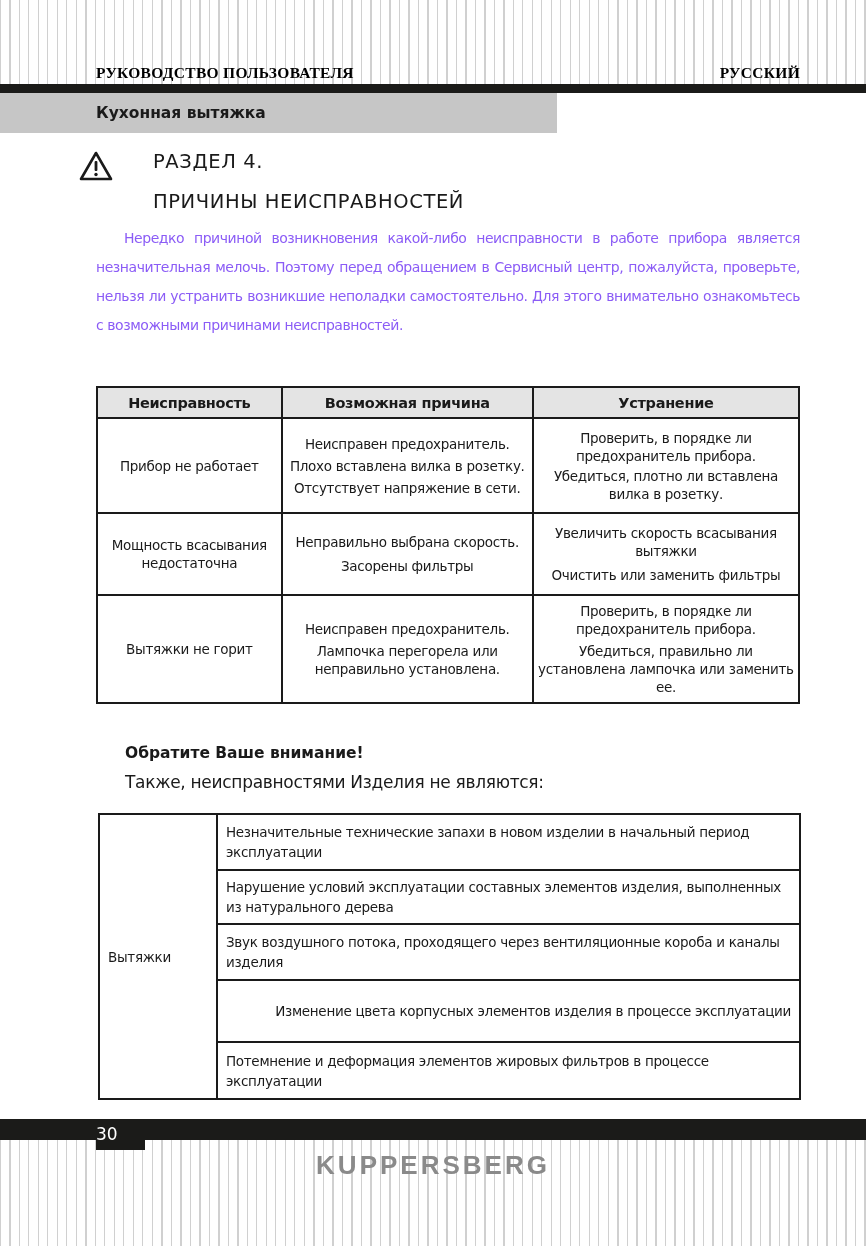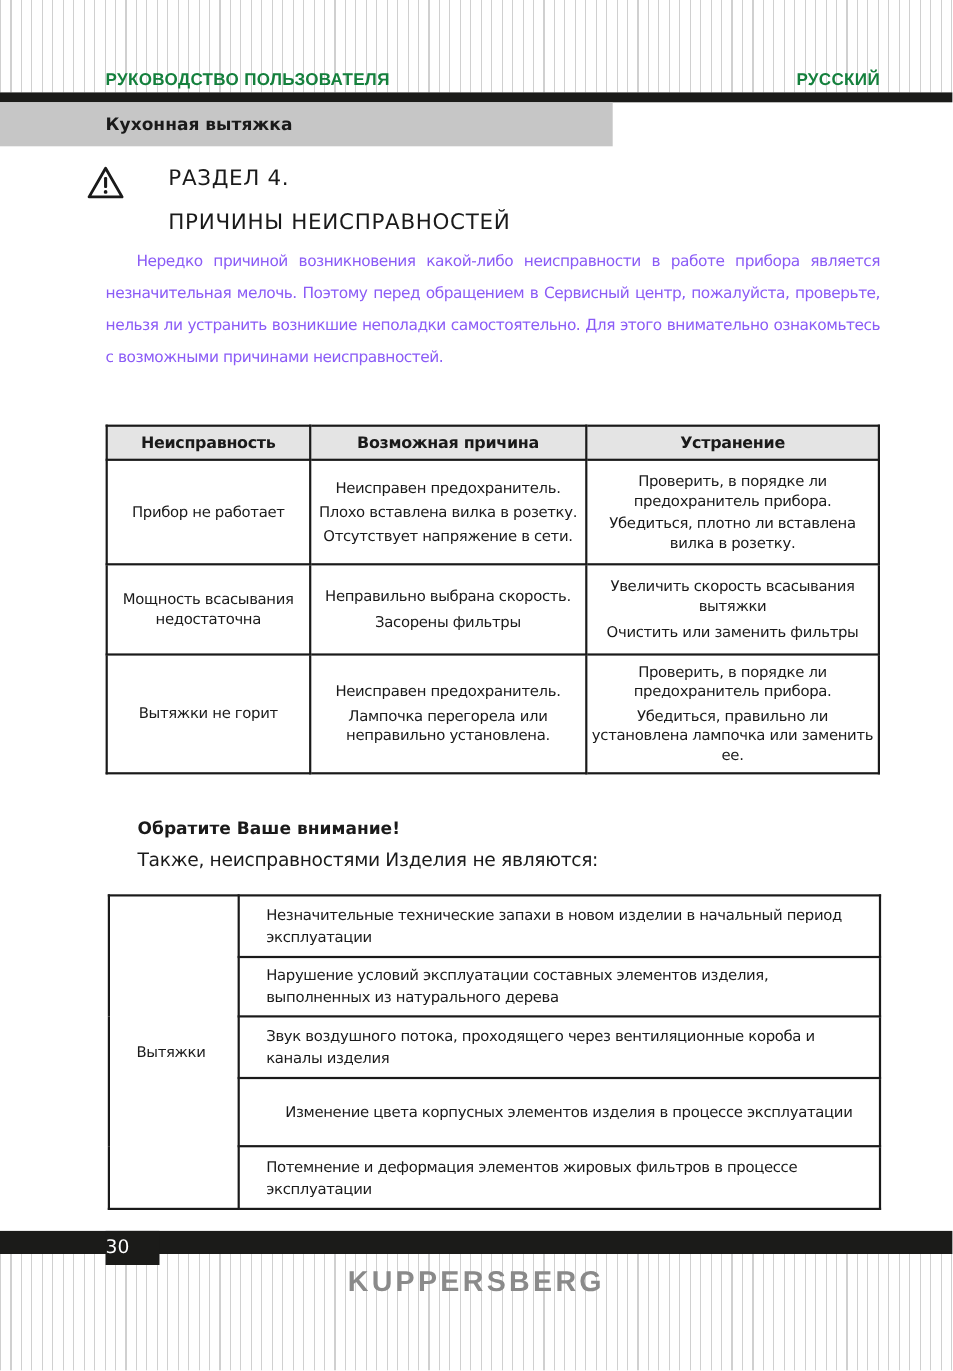--- a/index.html
+++ b/index.html
@@ -6,22 +6,22 @@
   html, body { width: 866px; height: 1246px; background: #fff; overflow: hidden; }
   body { position: relative; font-family: "DejaVu Sans", sans-serif; color: #1a1a1a; }
   .stripes {
     position: absolute; left: 0; width: 866px;
     background-color: #fff;
     background-image: repeating-linear-gradient(to right, #d0d0d0 0, #d0d0d0 1px, transparent 1px, transparent 9.5px);
   }
   #top-stripes { top: 0; height: 84px; }
   #bottom-stripes { top: 1140px; height: 106px; }
   .hdr-text {
-    position: absolute; top: 64px; font-family: Liberation Sans, sans-serif; font-weight: bold;
-    font-size: 15.5px; color: #15803d; letter-spacing: 0.3px; background: transparent;
+    position: absolute; top: 64px; font-family: Liberation Serif, serif; font-weight: bold;
+    font-size: 15.5px; color: #000000; letter-spacing: 0.3px; background: transparent;
   }
   #manual-title { left: 96px; }
   #lang-label { right: 66px; }
   #top-band { position: absolute; top: 84px; left: 0; width: 866px; height: 9px; background: #1b1b19; }
   #section-box { position: absolute; top: 93px; left: 0; width: 557px; height: 40px; background: #c6c6c6; }
   #section-box span { position: absolute; left: 96px; top: 11px; font-weight: bold; font-size: 15.5px; color: #1a1a1a; }
   #warn-icon { position: absolute; left: 78px; top: 150px; width: 36px; height: 32px; }
   .h1 { position: absolute; left: 153px; font-weight: normal; font-size: 19.5px; letter-spacing: 0.6px; color: #1a1a1a; }
   #h-section { top: 150px; }
   #h-title { top: 190px; }
@@ -33,21 +33,21 @@
   table { border-collapse: collapse; position: absolute; }
   #faults { left: 96px; top: 386px; width: 704px; border: 2px solid #1a1a1a; }
   #faults th, #faults td { border: 2px solid #1a1a1a; text-align: center; vertical-align: middle; font-size: 13.5px; line-height: 18px; padding: 4px 0; letter-spacing: -0.3px; }
   #faults th { background: #e4e4e4; font-weight: bold; font-size: 14.5px; height: 31px; }
   #faults td p { margin: 2px 0; }
   .c1 { width: 185px; } .c2 { width: 252px; } .c3 { width: 267px; }
   #row1 td { height: 95px; } #row2 td { height: 82px; } #row3 td { height: 102px; }
   #note-title { position: absolute; left: 125px; top: 744px; font-weight: bold; font-size: 15.5px; }
   #note-text { position: absolute; left: 125px; top: 772px; font-size: 17px; letter-spacing: -0.3px; }
   #exclusions { left: 98px; top: 813px; width: 703px; border: 2px solid #1a1a1a; }
-  #exclusions td { border: 2px solid #1a1a1a; font-size: 13.5px; line-height: 20px; padding: 6px 24px; vertical-align: middle; letter-spacing: -0.3px; }
+  #exclusions td { border: 2px solid #1a1a1a; font-size: 13.5px; line-height: 20px; padding: 6px 8px; vertical-align: middle; letter-spacing: -0.3px; }
   #exclusions .cat { width: 118px; }
   .er1 { height: 56px; } .er2 { height: 54px; } .er3 { height: 56px; } .er4 { height: 62px; text-align: right; } .er5 { height: 57px; }
   #bottom-band { position: absolute; top: 1119px; left: 0; width: 866px; height: 21px; background: #1b1b19; }
   #page-tab { position: absolute; top: 1119px; left: 96px; width: 49px; height: 31px; background: #1b1b19; color: #fff; font-size: 17px; text-align: left; padding-top: 5px; }
   #brand { position: absolute; top: 1150px; left: 0; width: 866px; text-align: center; font-family: "Liberation Sans", sans-serif; font-weight: bold; font-size: 26px; letter-spacing: 3px; color: #8a8a8a; }
 </style>
 </head>
 <body>
 
 <div id="top-stripes" class="stripes"></div>

